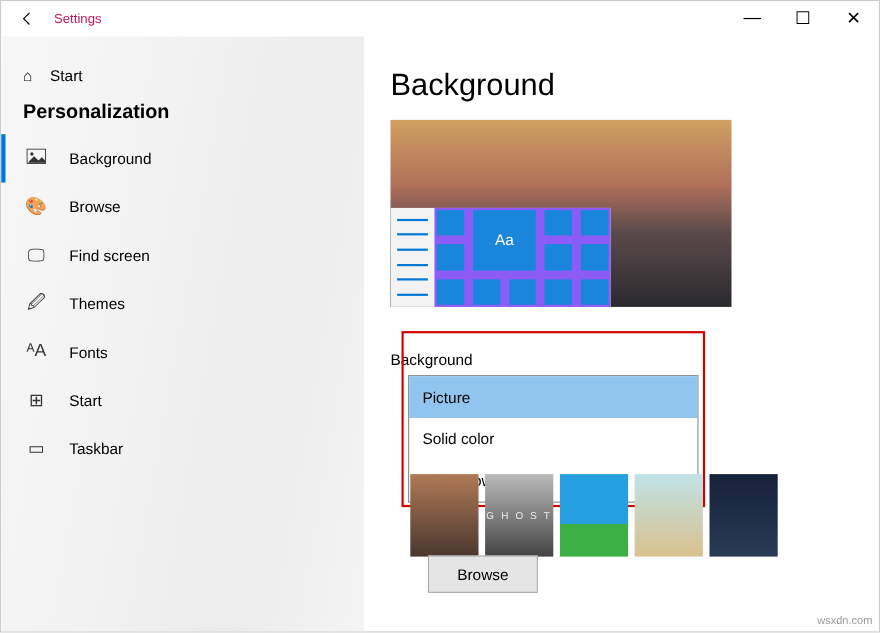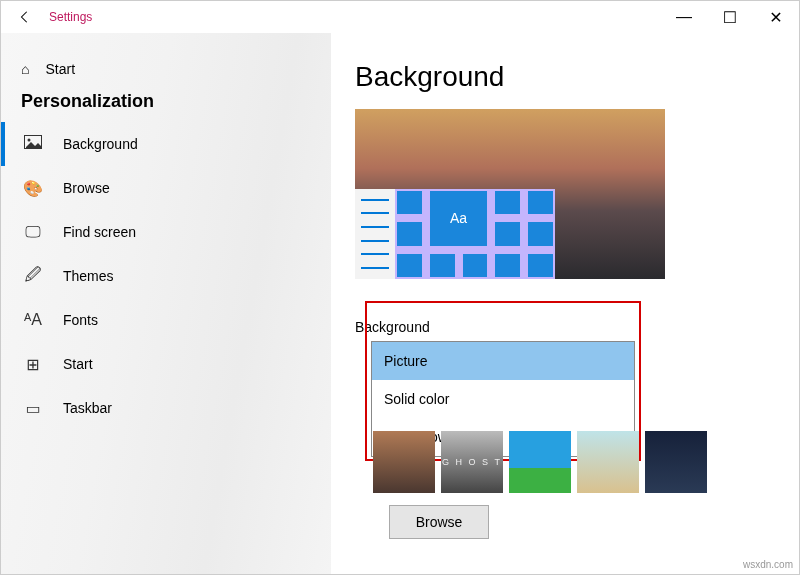--- a/index.html
+++ b/index.html
@@ -19,31 +19,31 @@
   .navlist { display:flex; flex-direction:column; }
   .navitem { display:flex; align-items:center; gap:20px; height:44px; padding:0 6px; font-size:14px; color:#000; position:relative; cursor:default;}
   .navitem.active::before { content:""; position:absolute; left:-16px; top:0; bottom:0; width:4px; background:#0078d7; }
   .navitem .ico { width:20px; text-align:center; font-size:16px; color:#333; }
   .content { flex:1; padding: 28px 24px; overflow:hidden; position:relative; }
   h1 { font-weight:400; font-size:28px; margin-bottom: 16px; }
   .preview { width: 310px; height: 170px; background: linear-gradient(180deg, #d0a060 0%, #b0705a 35%, #5b4a4c 60%, #2a2a2e 100%); position:relative; overflow:hidden; margin-bottom:40px;}
   .preview .tiles { position:absolute; left:0; bottom:0; width:200px; height:90px; background:#f3f3f3; display:flex; }
   .preview .ruler { width:40px; display:flex; flex-direction:column; justify-content:space-around; padding:4px 6px; }
   .preview .ruler div { height:2px; background:#0078d7; }
-  .preview .grid { flex:1; display:grid; grid-template-columns: repeat(5,1fr); grid-template-rows: repeat(3,1fr); gap:8px; padding:2px; background:#c4b5fd;}
+  .preview .grid { flex:1; display:grid; grid-template-columns: repeat(5,1fr); grid-template-rows: repeat(3,1fr); gap:8px; padding:2px; background:#8b5cf6;}
   .preview .grid div { background:#1a86db; }
   .preview .grid .big { grid-column: 2 / span 2; grid-row:1 / span 2; display:flex; align-items:center; justify-content:center; color:#fff; font-size:14px; }
   .dropdown-area { position:relative; width:280px; }
   .dropdown-label { font-size:14px; margin-bottom:6px; }
   .dropdown-open { border:1px solid #888; background:#fff;margin-left:16px;}
   .dropdown-open .opt { height:38px; display:flex; align-items:center; padding:0 12px; font-size:14px; }
   .dropdown-open .opt.sel { background:#8fc5ee; }
   .redbox { position:absolute; left:364px; top:300px; width:276px; height:160px; border:2px solid #d40000; pointer-events:none; }
   .thumbs { position:absolute; left:372px; top:430px; display:flex; gap:6px; }
-  .thumb { width:62px; height:62px; }
+  .thumb { width:62px; height:75px; }
   .t1 { background: linear-gradient(#b07a55,#4a3730);}
   .t2 { background: linear-gradient(#bbb,#444); display:flex; align-items:center; justify-content:center; color:#eee; font-size:9px; letter-spacing:2px;}
   .t3 { background: linear-gradient(#27a0e0 60%, #3cb043 60%);}
   .t4 { background: linear-gradient(#bfe3e8,#d9c18e);}
   .t5 { background: linear-gradient(#16213a,#2a3a55);}
   .browse { position:absolute; left:388px; top:504px; width:100px; height:34px; border:1px solid #aaa; background:#e5e5e5; font-size:14px; display:flex; align-items:center; justify-content:center;}
   .watermark { position:absolute; right:6px; bottom:4px; font-size:10px; color:#999; }
 </style>
 </head>
 <body>

